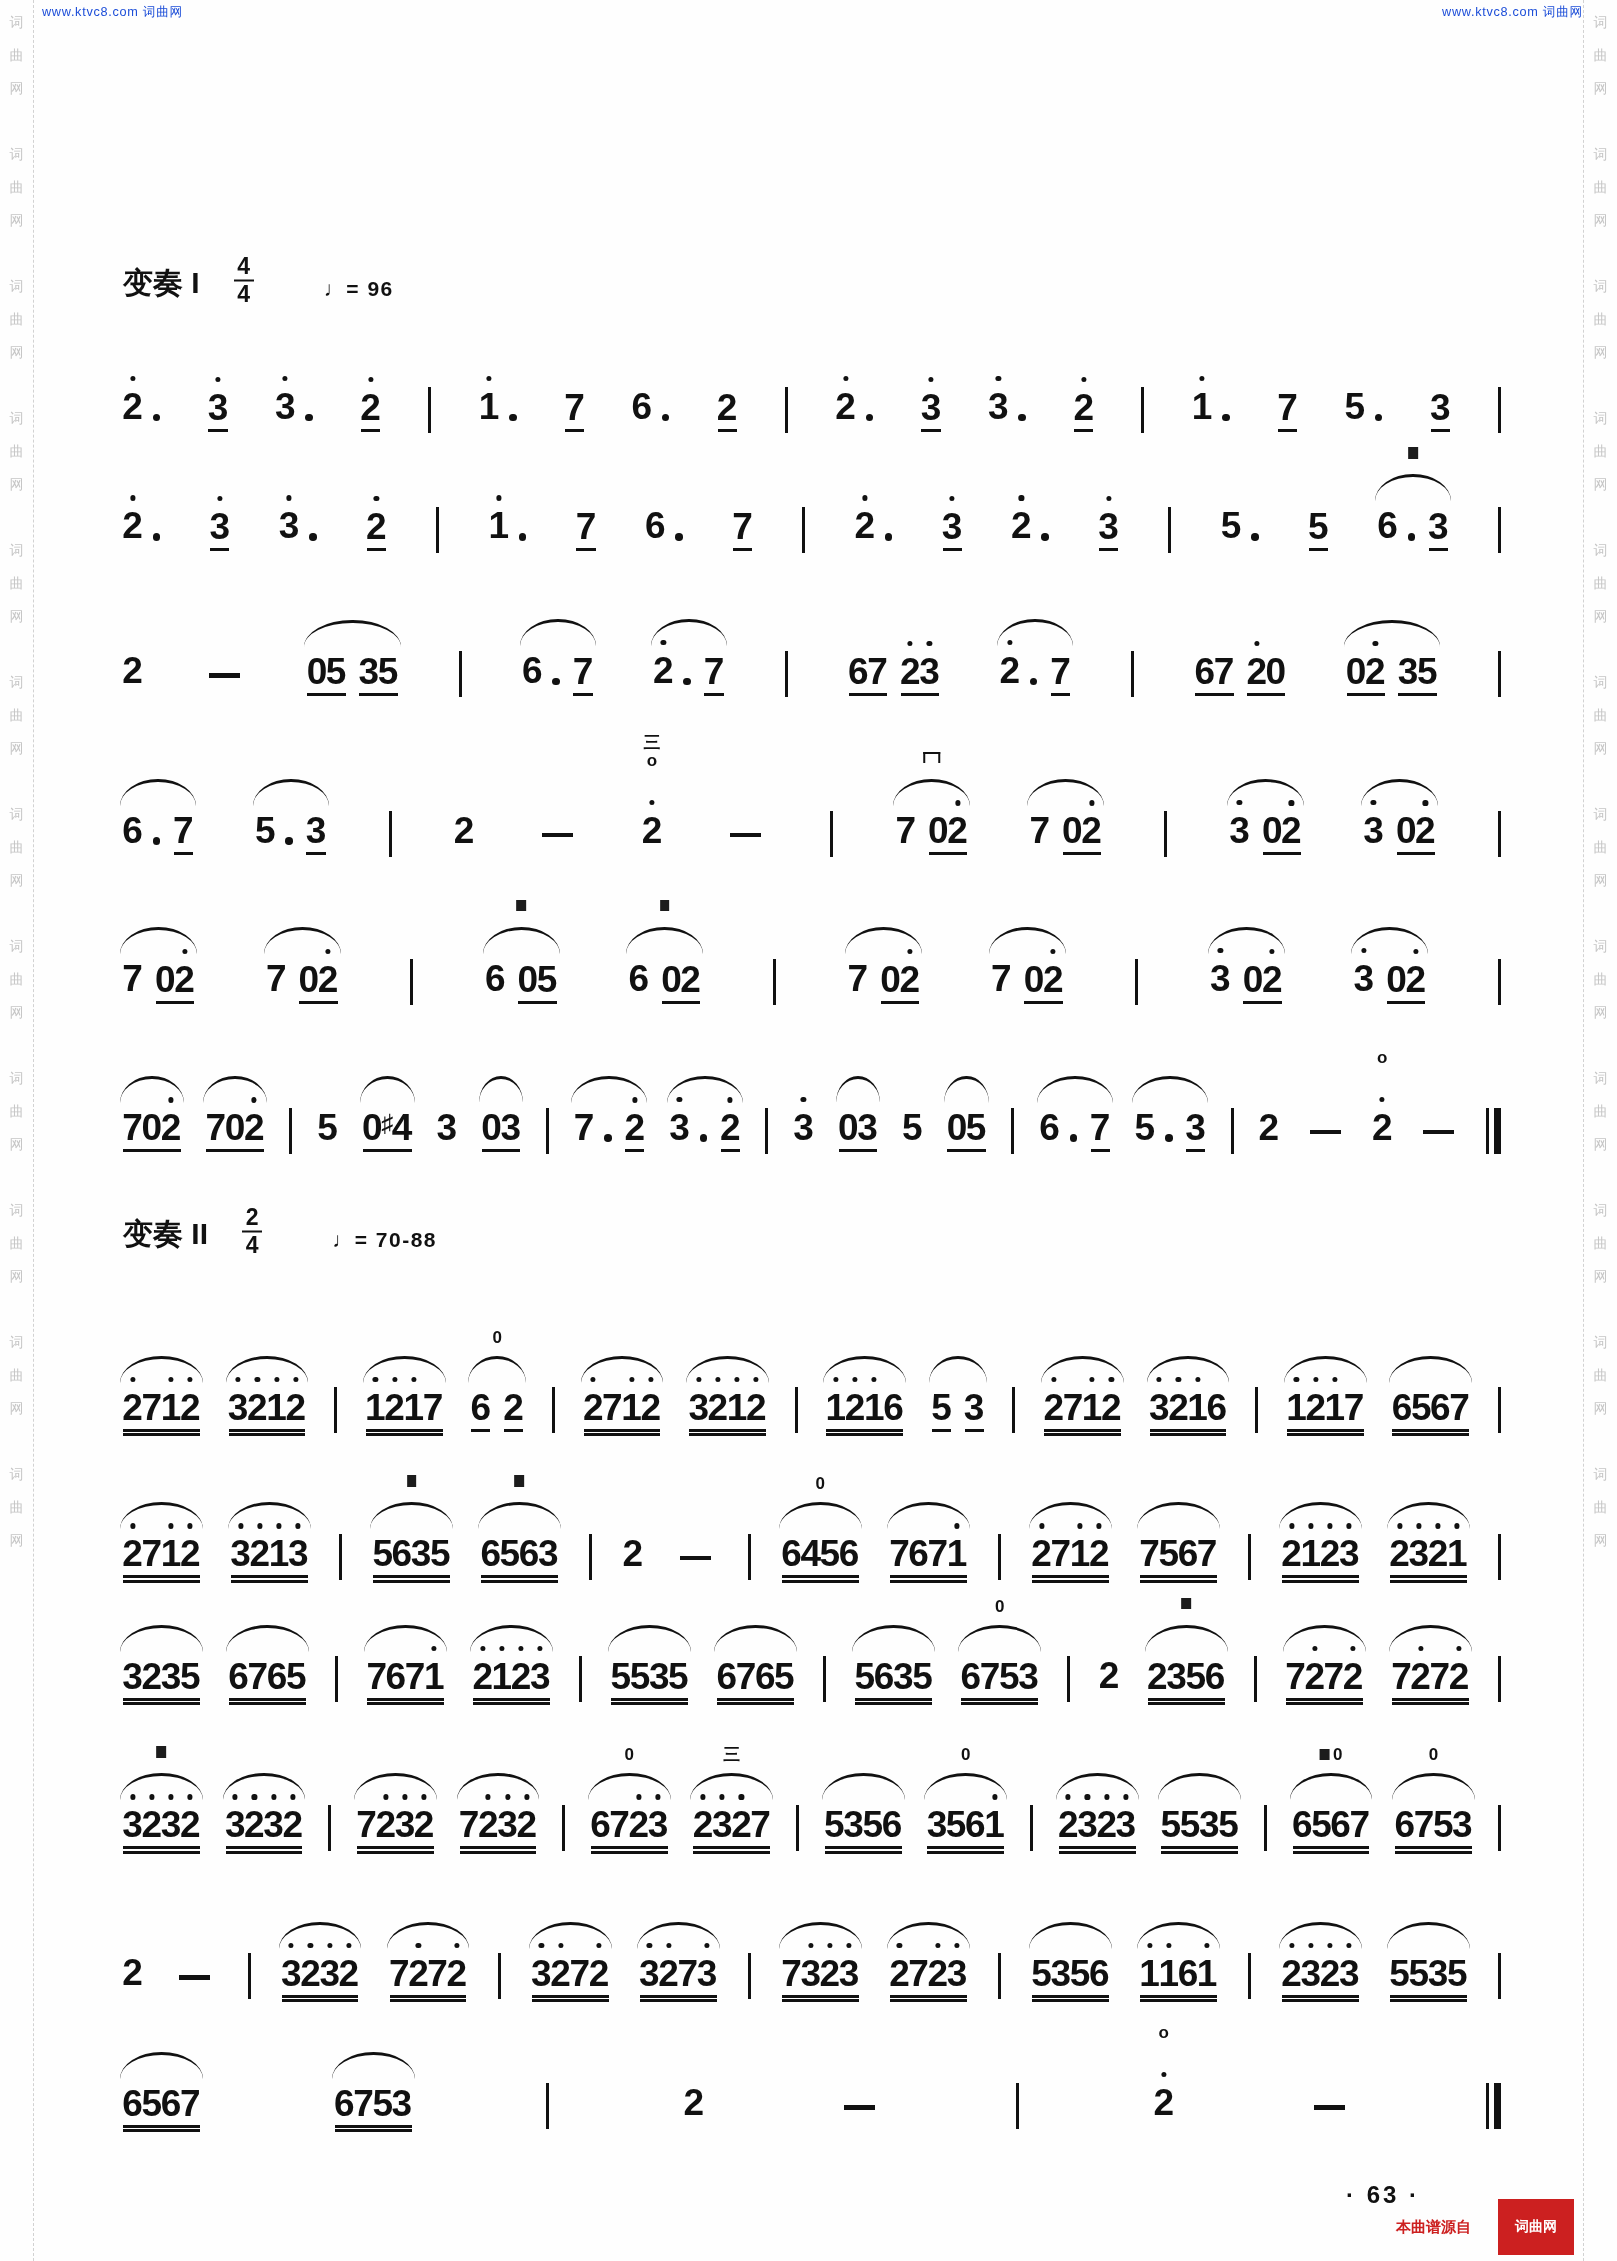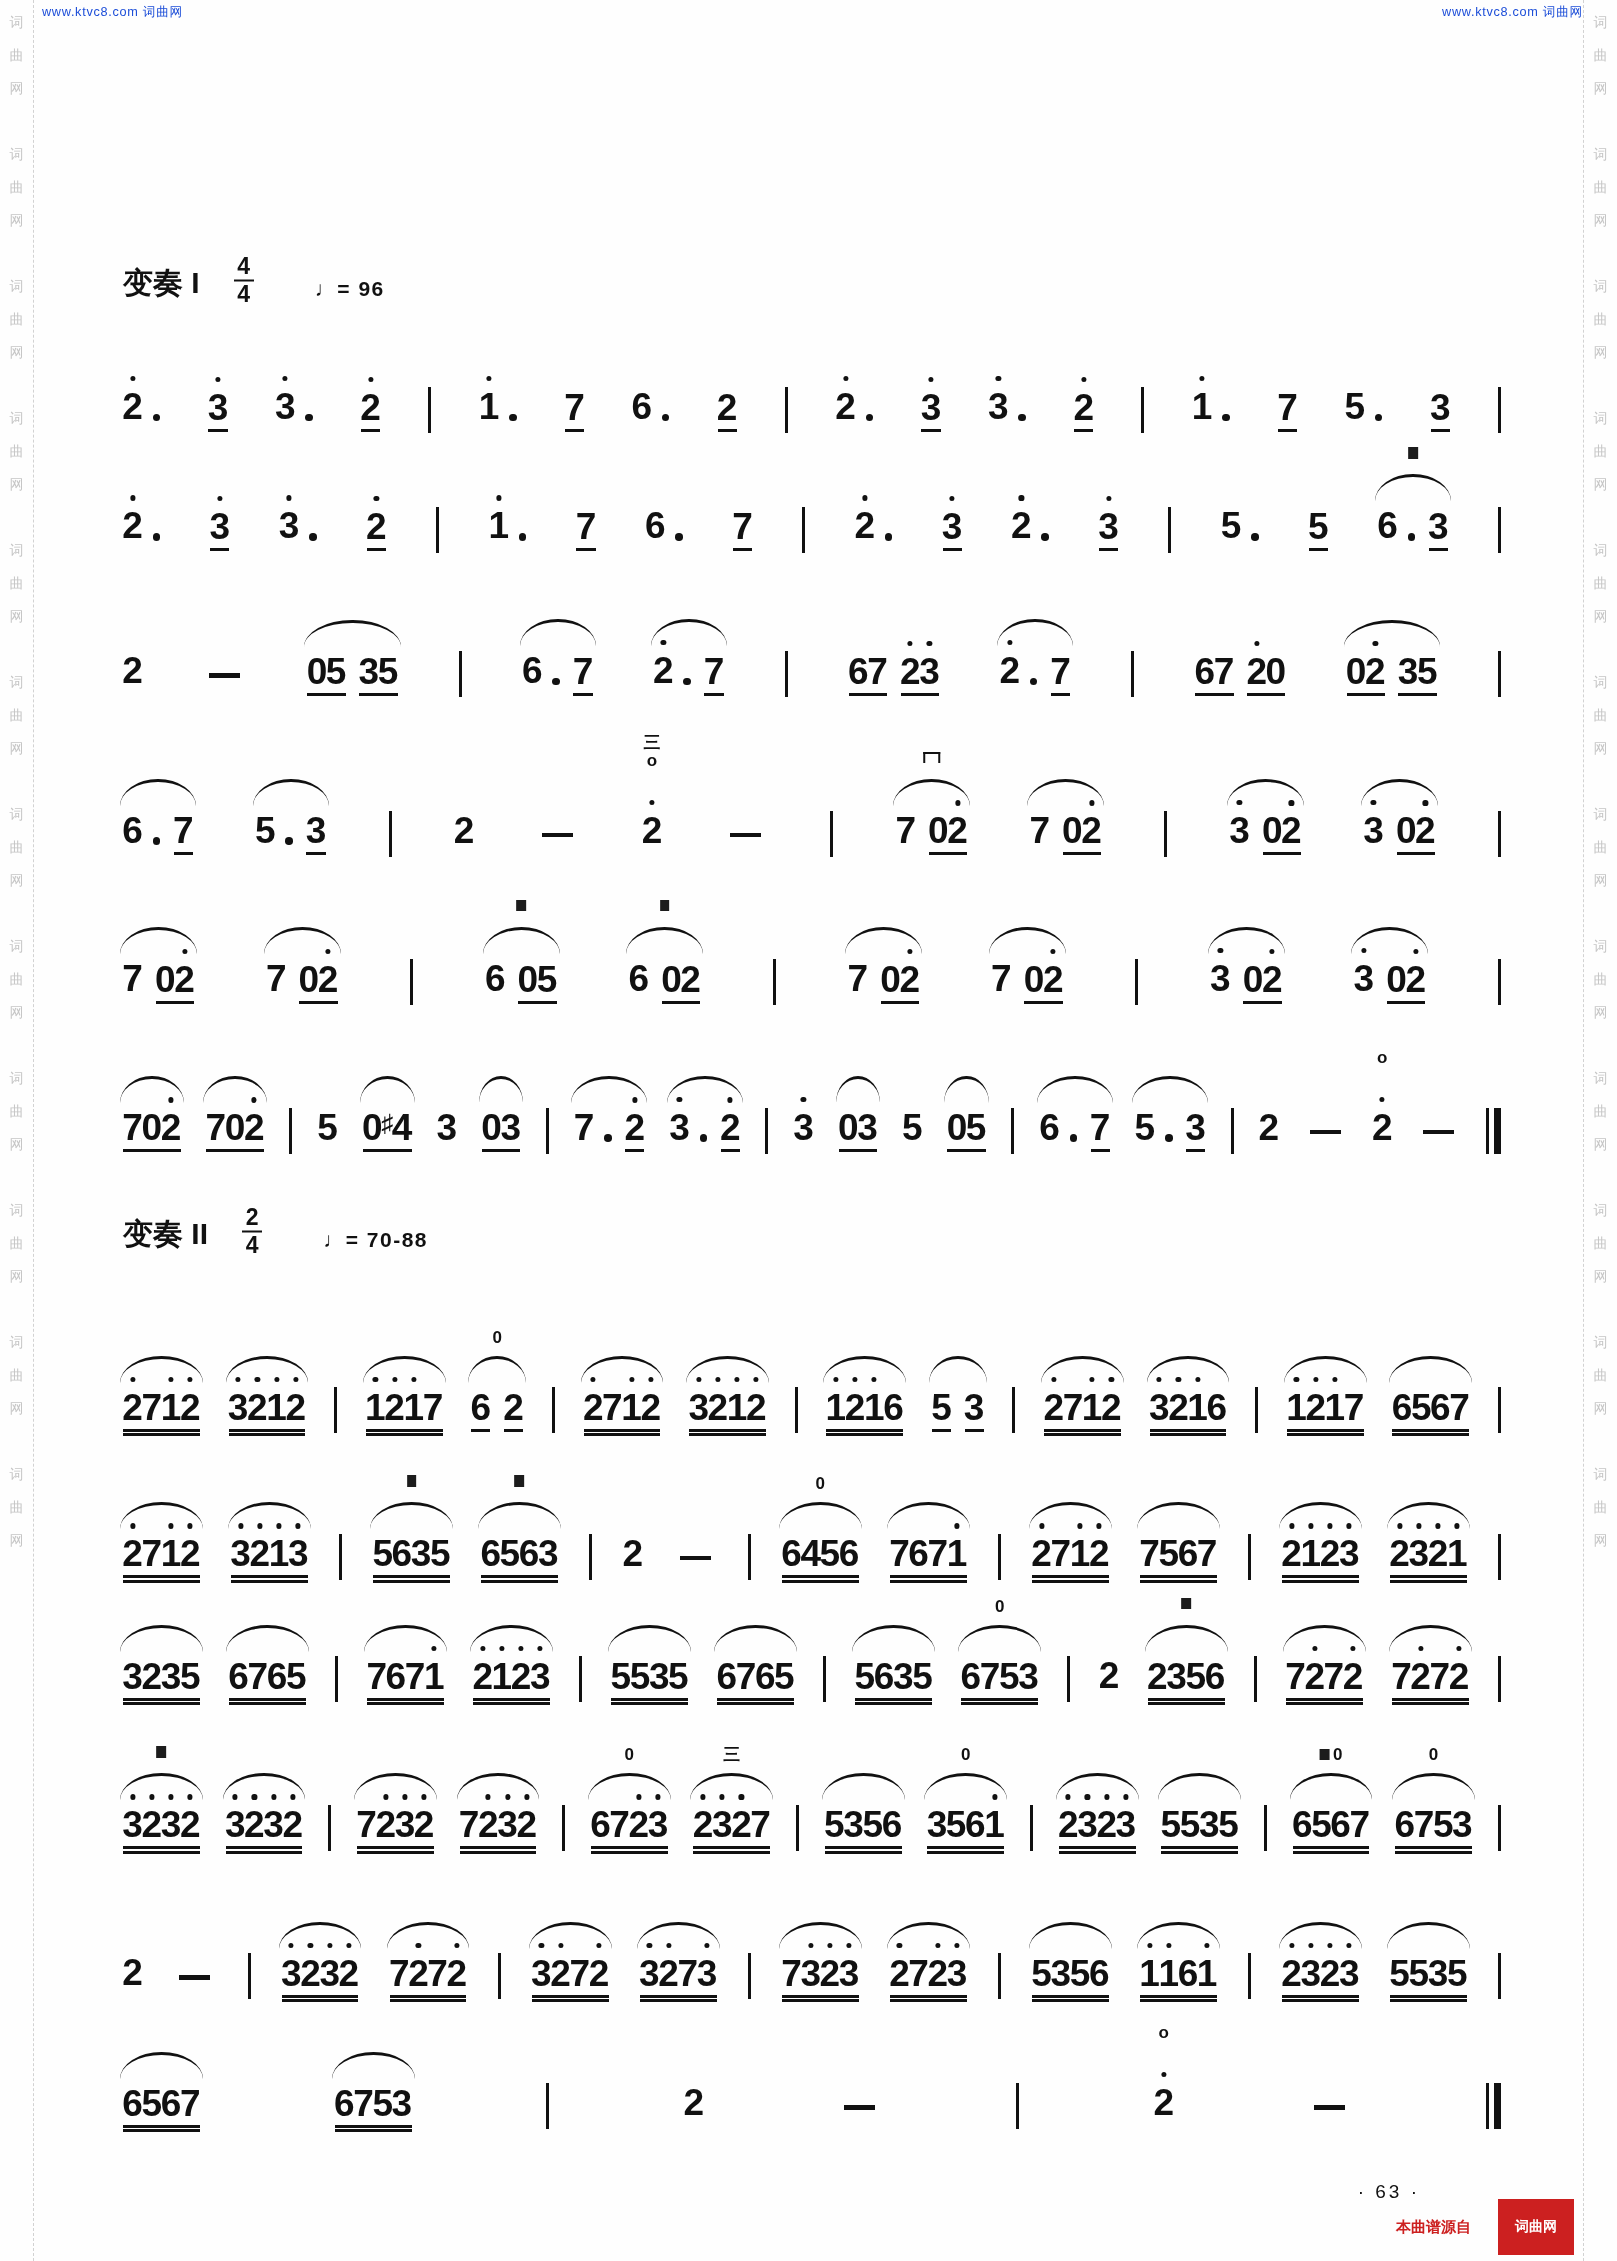--- a/index.html
+++ b/index.html
@@ -15,21 +15,21 @@
   .strip-right{right:0;border-left:0.7px dashed #d2d2d2}
   .stripfill{white-space:pre-wrap;line-height:33px}
   
   .sheet{position:absolute;left:123px;width:1381px;top:0}
   .heading{display:flex;align-items:flex-end;gap:34px;font-weight:bold}
   .h-label{font-size:30px;line-height:1}
   .ts{display:inline-flex;flex-direction:column;align-items:center;font-size:23px;
       line-height:1;font-weight:bold;transform:translateY(7.5px)}
   .ts .tt{border-bottom:2.2px solid #111;padding:0 3.7px 1.5px}
   .ts .tb{padding-top:1.5px}
-  .tempo{font-size:21px;font-weight:bold;margin-left:27px;letter-spacing:1.5px;transform:translateY(3px)}
+  .tempo{font-size:21px;font-weight:bold;margin-left:36px;letter-spacing:1.5px;transform:translateY(3px)}
   #h1{margin-top:247px}
   #h2{margin-top:34px}
   
   .line{display:flex;justify-content:space-between;align-items:flex-end;
         padding:63px 3px 12px 0;position:relative}
   #sec0 .line:nth-child(1){margin-top:26px}
   #sec0 .line:nth-child(2){margin-top:0px}
   #sec0 .line:nth-child(3){margin-top:25.4px}
   #sec0 .line:nth-child(4){margin-top:40px}
   #sec0 .line:nth-child(5){margin-top:29px}
@@ -58,21 +58,21 @@
   .anntx{display:inline-block}
   .boxm{width:9.7px;height:11.2px;background:#1c1c1c;display:inline-block}
   .bow{width:13.5px;height:9.7px;border:2.2px solid #111;border-bottom:none;display:inline-block}
   .dashn{width:31px;height:4.5px;background:#111;margin:0 6px 18px;display:inline-block}
   .bar{width:3px;height:46px;background:#111;display:inline-block;margin-bottom:-1.5px}
   .dbar{display:inline-flex;gap:5.2px;align-items:flex-end}
   .bar.thick{width:6.7px}
   .ad{width:7.5px;height:7.5px;border-radius:50%;background:#111;display:inline-block;
       margin:0 0 10.5px -3px}
   
-  .pagenum{position:absolute;top:2181px;right:197px;font-size:19px;font-weight:normal;letter-spacing:3px}
+  .pagenum{position:absolute;top:2181px;right:197px;font-size:24px;font-weight:bold;letter-spacing:3px}
   .footer{position:absolute;right:43px;bottom:6px;display:flex;align-items:center;gap:27px}
   .src-text{font-size:15px;font-weight:bold}
   .logo-box{min-width:64px;height:24px;display:flex;align-items:center;justify-content:center;
       color:#fff;font-size:14px;font-weight:bold;padding:16px 6px}
 </style>
 </head>
 <body>
 
 <div class="wm-top wm-tl">www.ktvc8.com 词曲网</div>
 <div class="wm-top wm-tr">www.ktvc8.com 词曲网</div>

